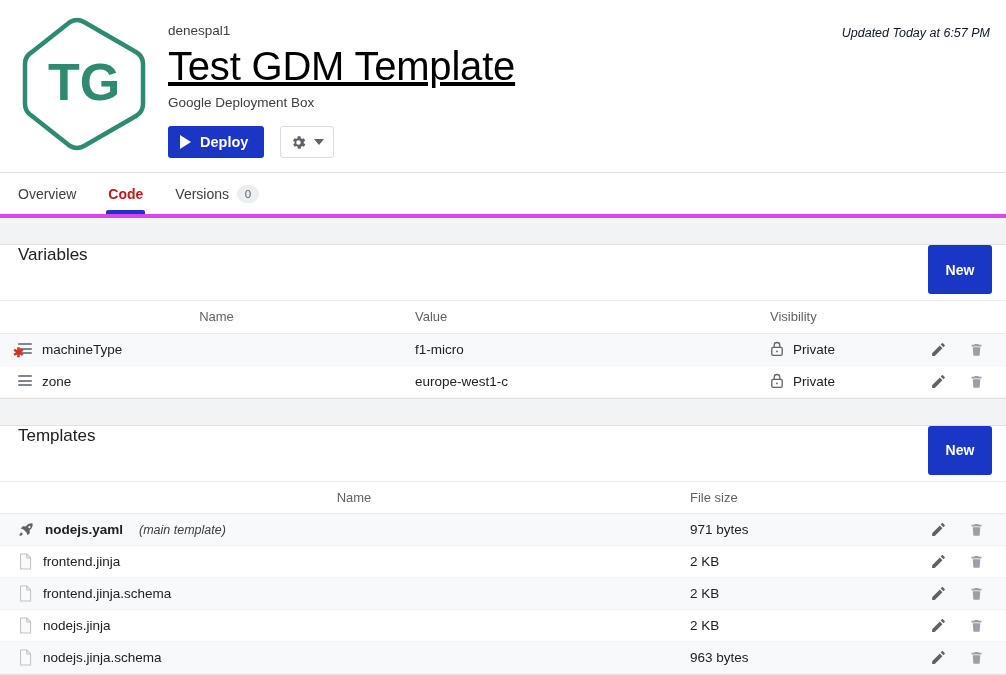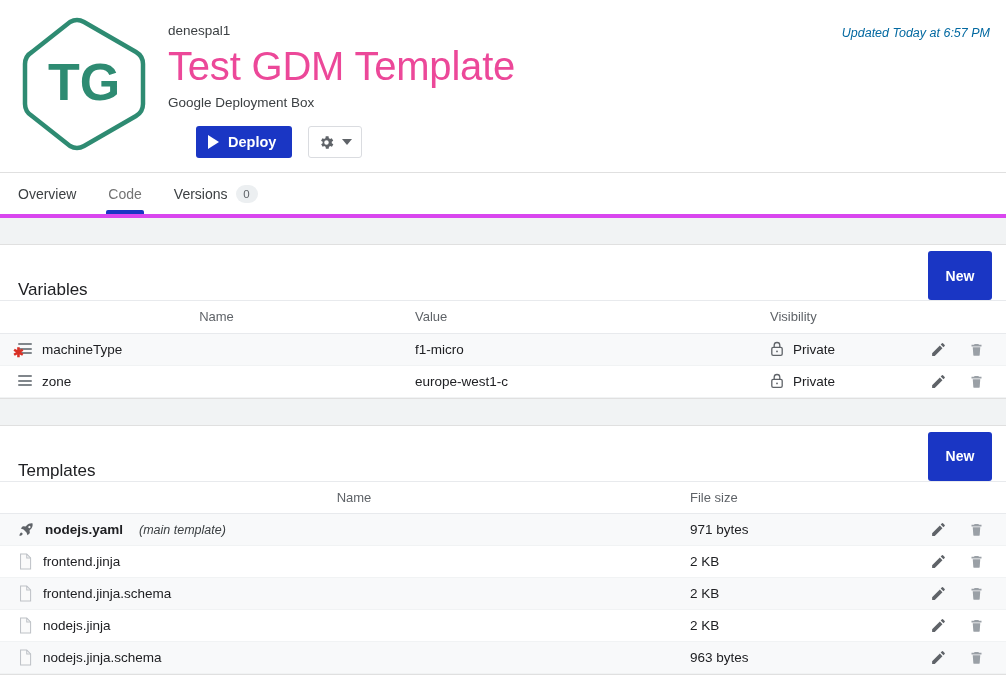--- a/index.html
+++ b/index.html
@@ -21,28 +21,28 @@
     position: relative;
     border-bottom: 1px solid #e0e0e0;
   }
   .header-inner { display: flex; align-items: flex-start; }
   .logo-wrap { width: 140px; height: 140px; flex: 0 0 140px; display:flex; align-items:flex-end; justify-content:center; }
   .logo-wrap svg { display:block; }
   .head-text { padding-left: 14px; padding-top: 8px; }
   .owner { font-size: 13.5px; color: #3c4043; line-height: 18px; margin-bottom: 1px; }
   .title {
     font-size: 40px; font-weight: 400; line-height: 50px;
-    color: #ec4899; letter-spacing: -0.2px; margin: 0 16px 2px 0;
+    color: #000000; letter-spacing: -0.2px; margin: 0 16px 2px 0; text-decoration: underline;
   }
   .subtitle { font-size: 13.5px; color: #3c4043; line-height: 20px; margin-bottom: 13px; }
   .updated {
     position: absolute; top: 26px; right: 16px;
-    font-size: 12.5px; font-style: italic; color: #0369a1;
-  }
-  .btn-row { display: flex; align-items: center; gap: 16px; margin-left: 28px; }
+    font-size: 12.5px; font-style: italic; color: #0f172a;
+  }
+  .btn-row { display: flex; align-items: center; gap: 16px; }
   .btn-deploy {
     background: #1a36c4; color: #ffffff; border: none; border-radius: 3px;
     height: 32px; padding: 0 16px 0 12px;
     font-size: 14.5px; font-weight: 700;
     display: inline-flex; align-items: center; gap: 9px;
     cursor: pointer; font-family: "Liberation Sans", sans-serif;
   }
   .play-tri {
     width: 0; height: 0;
     border-left: 11px solid #ffffff;
@@ -66,42 +66,42 @@
     background: #ffffff; height: 45px;
     display: flex; align-items: stretch;
     padding-left: 2px;
     border-bottom: 4px solid #d946ef;
   }
   .tab {
     display: flex; align-items: center; gap: 8px;
     padding: 0 16px; font-size: 14px; color: #3c4043;
     cursor: pointer; position: relative;
   }
-  .tab.active { color: #737373; font-weight: 400; text-align: right; }
+  .tab.active { color: #b91c1c; font-weight: 700; text-align: right; }
   .tab.active::after {
     content: ""; position: absolute; left: 14px; right: 14px; bottom: 0;
     height: 4px; background: #1a36c4; border-radius: 2px 2px 0 0;
   }
   .badge {
     background: #eceff1; color: #5f6368;
     border-radius: 10px; font-size: 11.5px; font-weight: 400;
     min-width: 22px; height: 18px; padding: 0 6px;
     display: inline-flex; align-items: center; justify-content: center;
   }
 
   
   .gap { height: 26px; background: #f1f3f4; }
   .card {
     background: #ffffff;
     border-top: 1px solid #e0e0e0;
     border-bottom: 1px solid #e0e0e0;
   }
   .card-head {
-    height: 56px; display: flex; align-items: flex-end;
-    padding: 0 14px 0 18px; border-bottom: 1px solid #e8eaed;
+    height: 56px; display: flex; align-items: flex-start;
+    padding: 0 14px 16px 18px; border-bottom: 1px solid #e8eaed;
   }
   .card-title { font-size: 17px; color: #202124; flex: 1; }
   .btn-new {
     background: #1a36c4; color: #ffffff; border: none; border-radius: 3px;
     height: 49px; min-width: 64px; padding: 0 14px;
     font-size: 14px; font-weight: 700; cursor: pointer;
     font-family: "Liberation Sans", sans-serif;
   }
 
   table { width: 100%; border-collapse: collapse; table-layout: fixed; }

